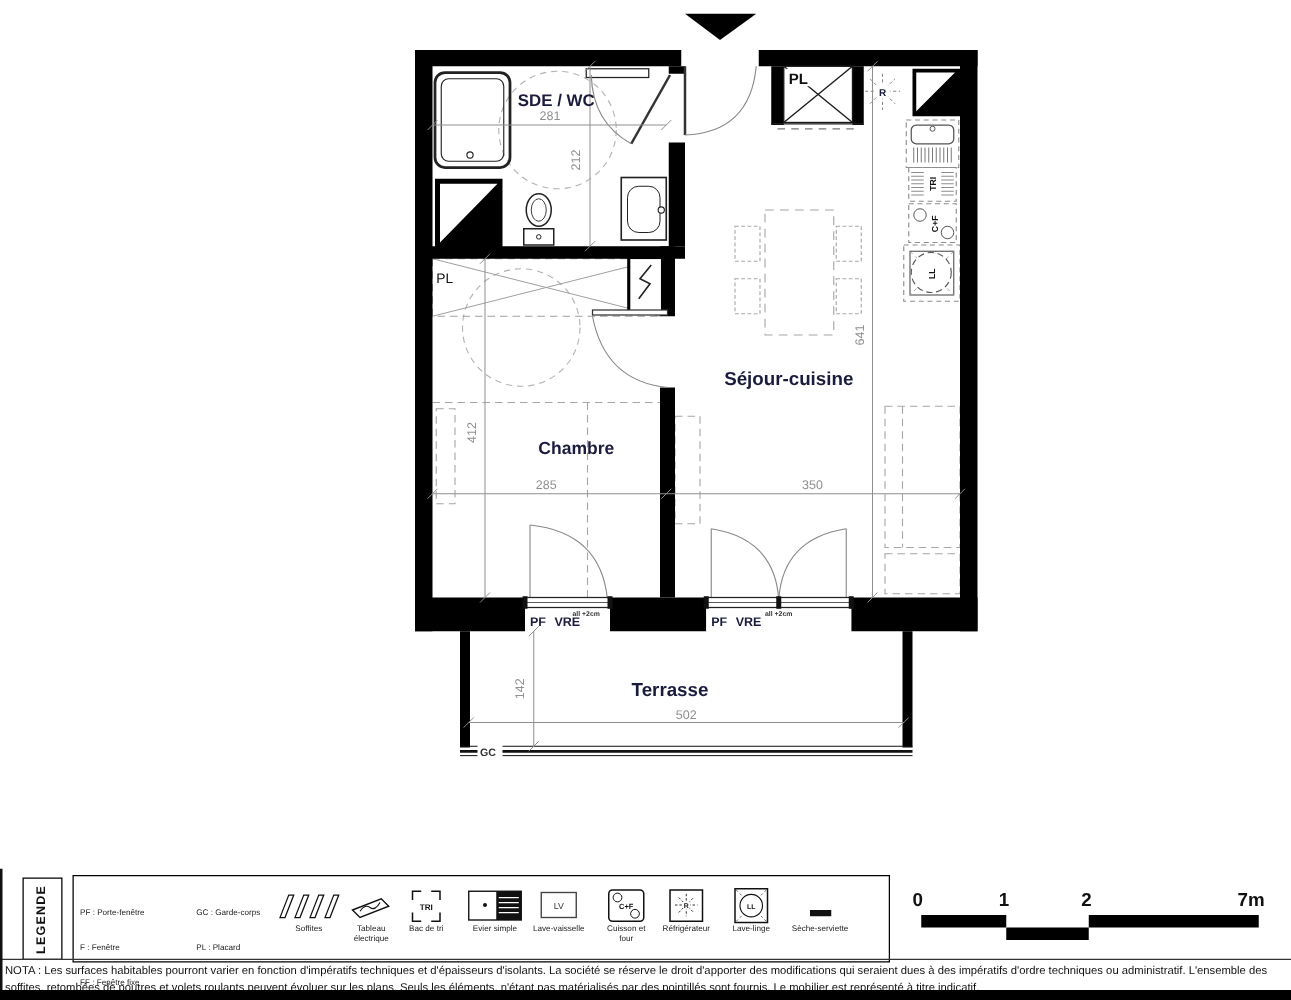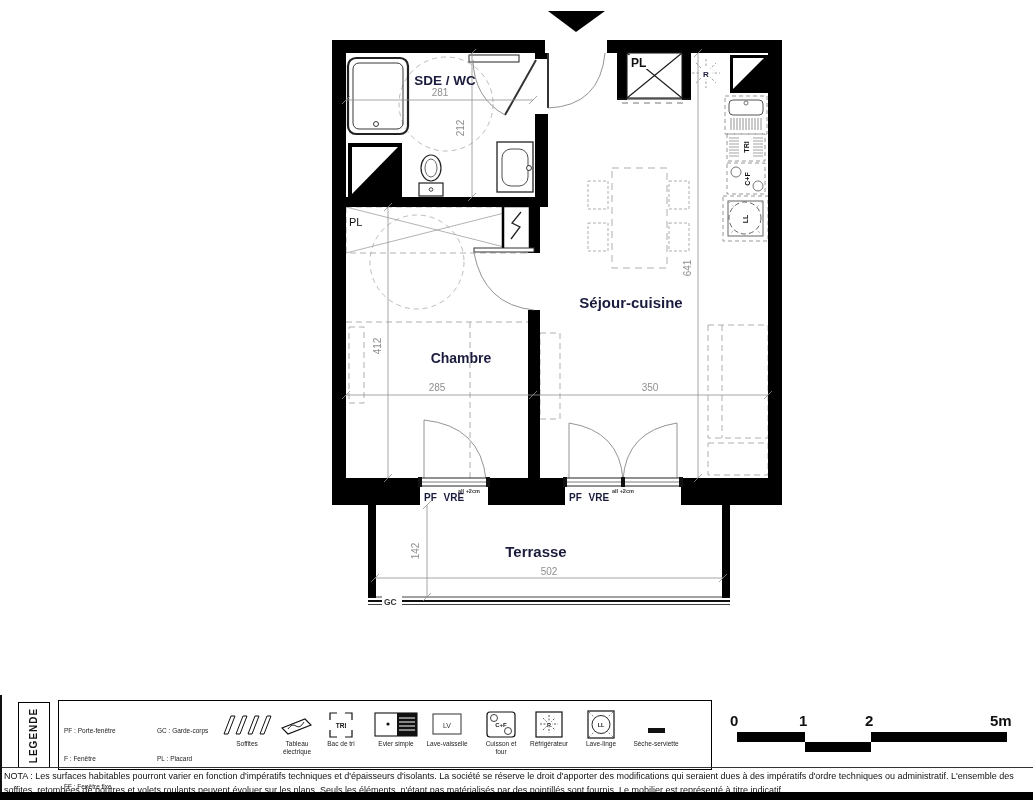--- a/index.html
+++ b/index.html
@@ -375,21 +375,21 @@
   <div class="abs icon-label" style="left:366px;top:740px;width:60px;">Evier simple</div>
   <div class="abs icon-label" style="left:417px;top:740px;width:60px;">Lave-vaisselle</div>
   <div class="abs icon-label" style="left:484px;top:740px;width:34px;">Cuisson et four</div>
   <div class="abs icon-label" style="left:519px;top:740px;width:60px;">Réfrigérateur</div>
   <div class="abs icon-label" style="left:571px;top:740px;width:60px;">Lave-linge</div>
   <div class="abs icon-label" style="left:626px;top:740px;width:60px;">Sèche-serviette</div>
 
   <div class="abs scale-num" style="left:730px;top:712px;">0</div>
   <div class="abs scale-num" style="left:799px;top:712px;">1</div>
   <div class="abs scale-num" style="left:865px;top:712px;">2</div>
-  <div class="abs scale-num" style="left:990px;top:712px;">5m</div>
+  <div class="abs scale-num" style="left:990px;top:712px;">7m</div>
   <div class="abs scale-bar" style="left:737px;top:732px;width:68px;height:10px;"></div>
   <div class="abs scale-bar" style="left:805px;top:742px;width:66px;height:10px;"></div>
   <div class="abs scale-bar" style="left:871px;top:732px;width:136px;height:10px;"></div>
 
   <div class="abs sep-line"></div>
   <div class="abs left-edge"></div>
   <div class="abs nota">NOTA : Les surfaces habitables pourront varier en fonction d'impératifs techniques et d'épaisseurs d'isolants. La société se réserve le droit d'apporter des modifications qui seraient dues à des impératifs d'ordre techniques ou administratif. L'ensemble des soffites, retombées de poutres et volets roulants peuvent évoluer sur les plans. Seuls les éléments, n'étant pas matérialisés par des pointillés sont fournis. Le mobilier est représenté à titre indicatif.</div>
   <div class="abs bottom-bar"></div>
 
 </div>

